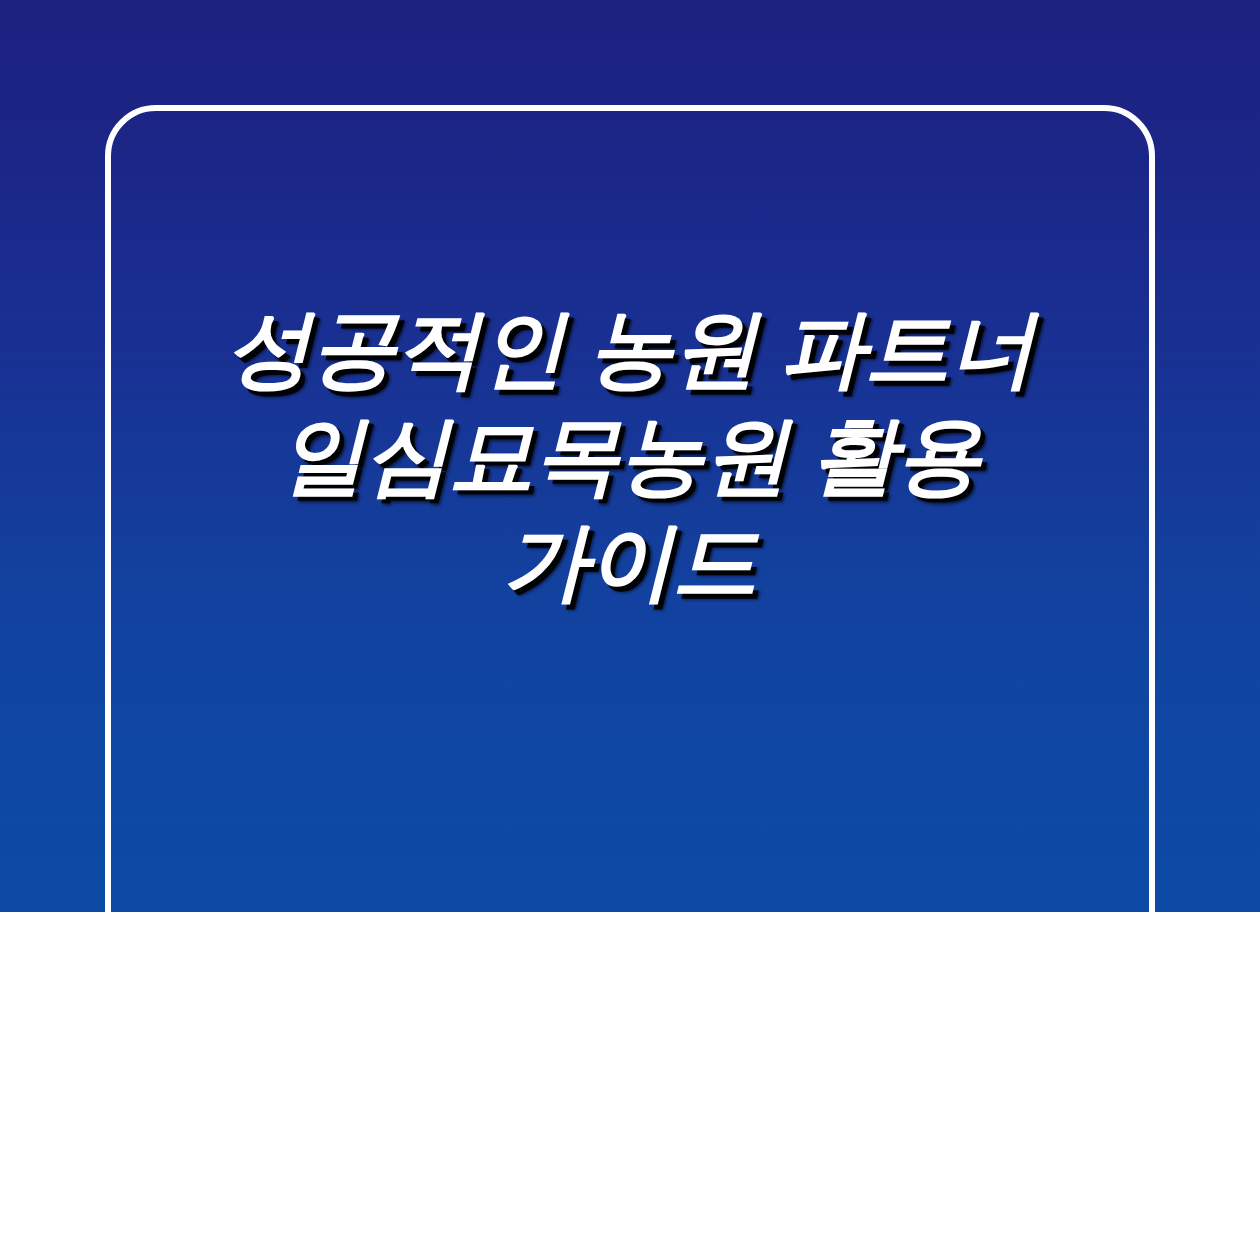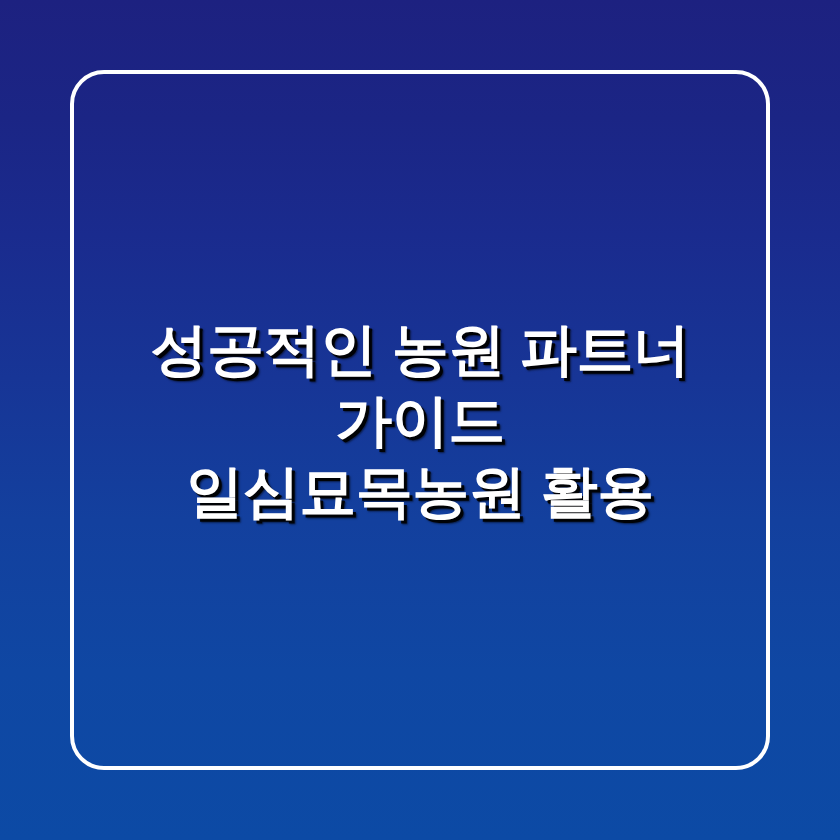--- a/index.html
+++ b/index.html
@@ -10,33 +10,34 @@
   body {
     width: 840px;
     height: 840px;
     overflow: hidden;
     font-family: "Liberation Sans", "DejaVu Sans", sans-serif;
   }
 
   #thumbnail-card {
     position: relative;
     width: 840px;
-    height: 840px;
+    height: 608px;
     box-sizing: border-box;
     background: linear-gradient(
       180deg,
       #1d2180 0%,
       #1b2585 14%,
       #1a2b8e 28%,
       #173596 45%,
       #13409e 62%,
       #0f47a3 80%,
       #0c4aa5 100%
     );
     overflow: hidden;
+    font-style: italic;
   }
 
   #decor-frame {
     position: absolute;
     left: 70px;
     top: 70px;
     width: 700px;
     height: 700px;
     box-sizing: border-box;
     border: 4px solid #ffffff;
@@ -76,17 +77,17 @@
 </style>
 </head>
 <body>
 
 <div id="thumbnail-card">
 
   <div id="decor-frame"></div>
 
   <div id="title-block">
     <span class="title-line">성공적인 농원 파트너</span>
+    <span class="title-line">일심묘목농원 활용</span>
     <span class="title-line">가이드</span>
-    <span class="title-line">일심묘목농원 활용</span>
   </div>
 
 </div>
 
 </body></html>

